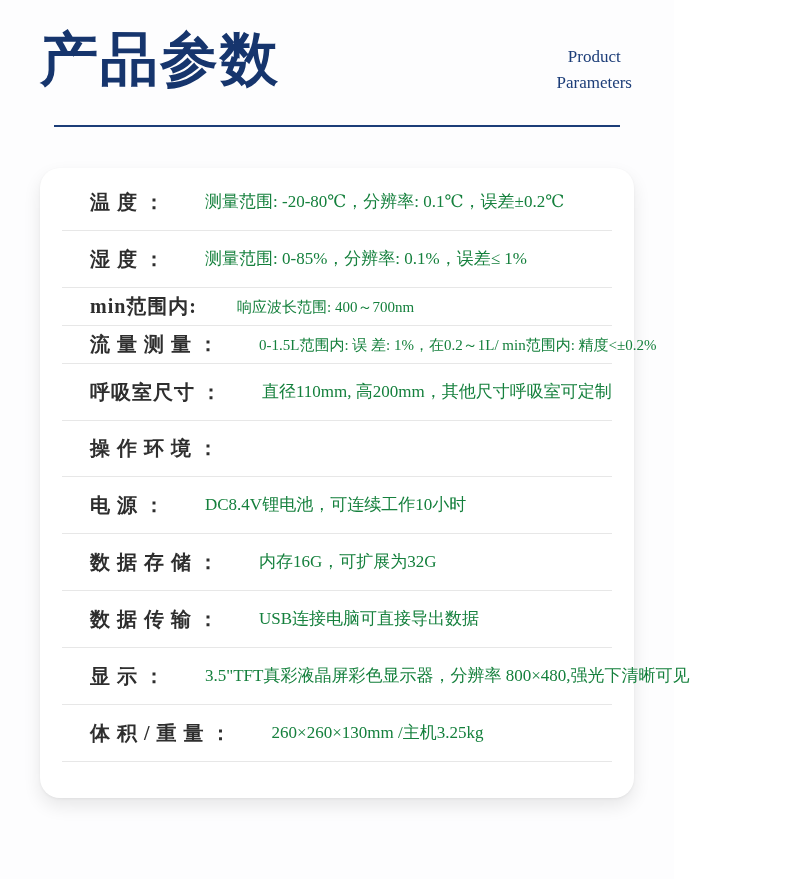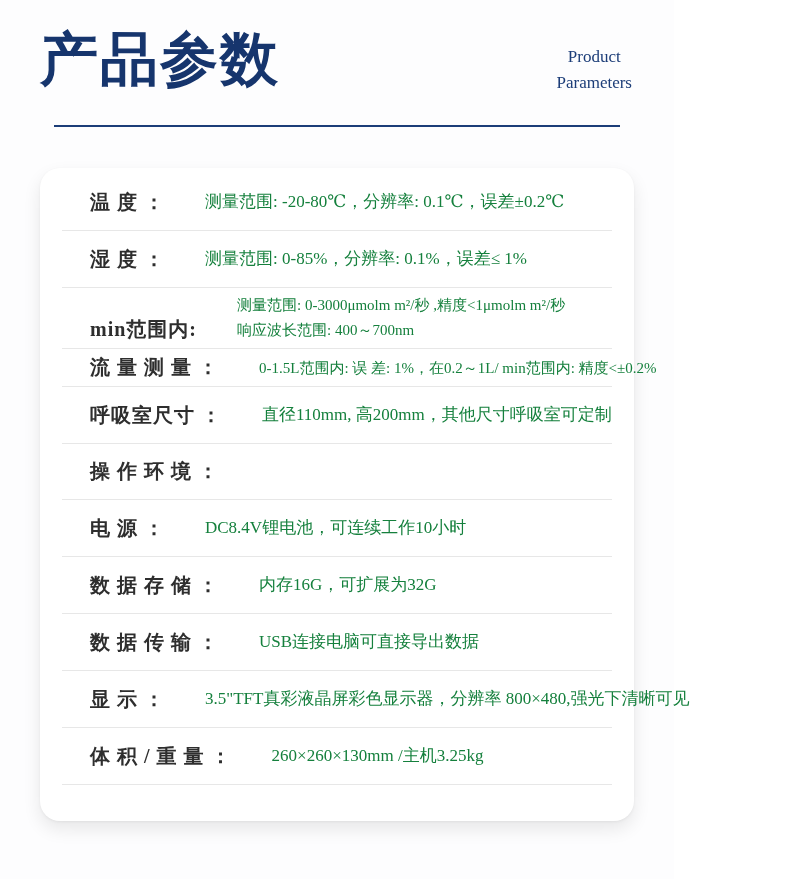--- a/index.html
+++ b/index.html
@@ -99,21 +99,20 @@
     <div class="row">
       <div class="label">湿 度 ：</div>
       <div class="value">
         <div>测量范围: 0-85%，分辨率: 0.1%，误差≤ 1%</div>
       </div>
     </div>
 
     <div class="row dense">
       <div class="label">min范围内:</div>
       <div class="value">
-        <div>测量范围: 0-3000μmolm m²/秒 ,精度&lt;1μmolm m²/秒</div>
         <div>响应波长范围: 400～700nm</div>
       </div>
     </div>
 
     <div class="row dense">
       <div class="label">流 量 测 量 ：</div>
       <div class="value">
         <div>0-1.5L范围内: 误 差: 1%，在0.2～1L/ min范围内: 精度&lt;±0.2%</div>
       </div>
     </div>

